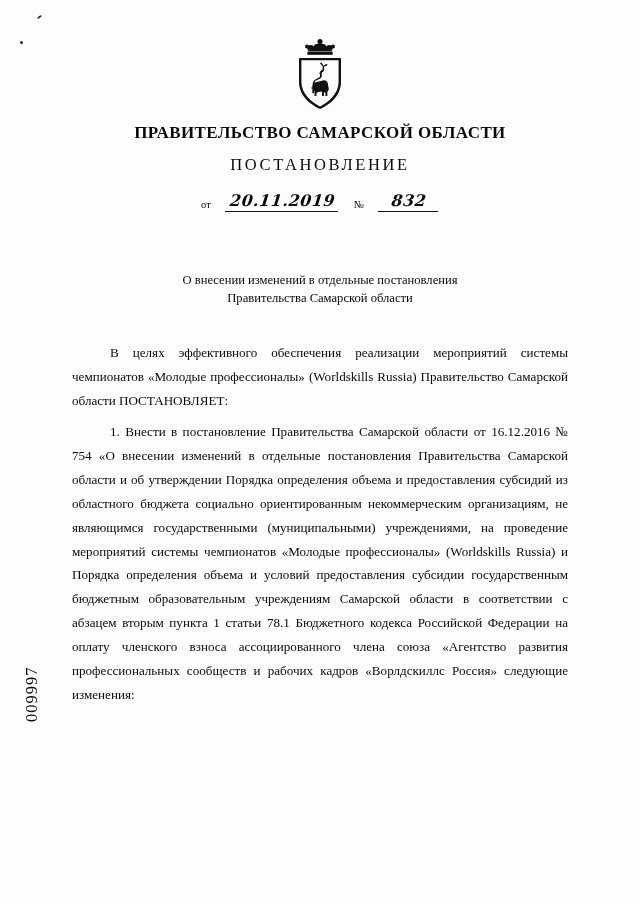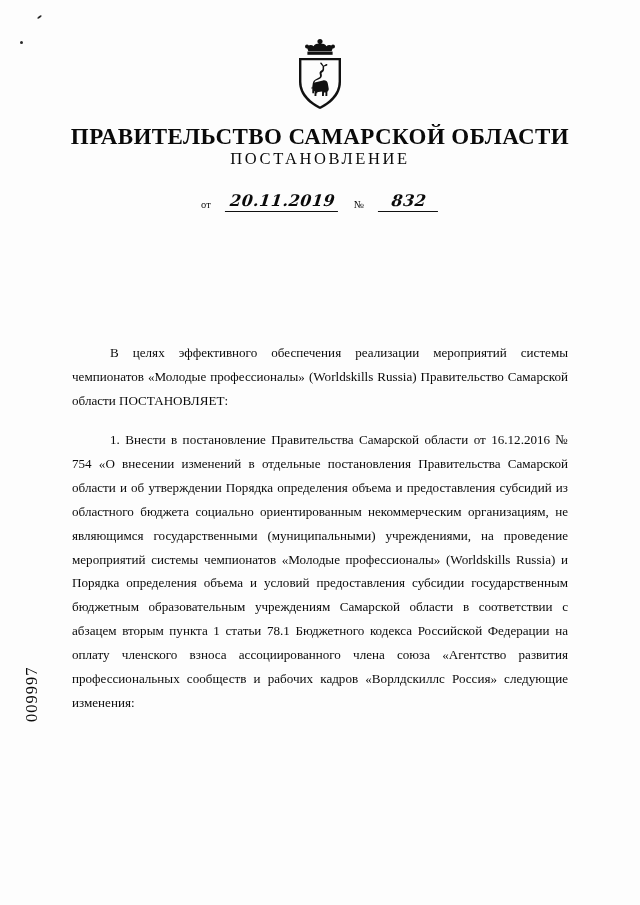--- a/index.html
+++ b/index.html
@@ -40,26 +40,27 @@
   }
 
   .header-block {
     position: absolute;
     left: 0;
     right: 0;
     top: 124px;
     text-align: center;
   }
   .org-title {
-    font-size: 23px;
+    font-size: 17px;
     font-weight: bold;
     letter-spacing: 0.4px;
     line-height: 1.1;
   }
   .doc-type {
+    margin-top: 12px;
     font-size: 16.5px;
     letter-spacing: 2.6px;
     font-weight: normal;
   }
 
   
   .date-line {
     position: absolute;
     left: 0;
     right: 0;
@@ -105,21 +106,21 @@
     top: 341px;
     font-size: 13.1px;
     line-height: 1.82;
     text-align: justify;
     text-justify: inter-word;
   }
   .body-text p {
     margin: 0 0 0 0;
     text-indent: 38px;
   }
-  .body-text p + p { margin-top: 16px; }
+  .body-text p + p { margin-top: 8px; }
 
   
   .side-number {
     position: absolute;
     left: 22px;
     top: 722px;
     font-family: "Liberation Serif", serif;
     font-size: 16.5px;
     letter-spacing: 1px;
     transform: rotate(-90deg);
@@ -161,20 +162,24 @@
     <div class="doc-type">ПОСТАНОВЛЕНИЕ</div>
   </div>
 
   <div class="date-line">
     <span class="lbl-small">от</span>
     <span class="hand">20.11.2019</span>
     <span class="lbl-small">№</span>
     <span class="hand num">832</span>
   </div>
 
+  <div class="subject">
+    <div>О внесении изменений в отдельные постановления</div>
+    <div>Правительства Самарской области</div>
+  </div>
 
   <div class="body-text">
     <p>В целях эффективного обеспечения реализации мероприятий системы чемпионатов «Молодые профессионалы» (Worldskills Russia) Правительство Самарской области ПОСТАНОВЛЯЕТ:</p>
     <p>1. Внести в постановление Правительства Самарской области от 16.12.2016 № 754 «О внесении изменений в отдельные постановления Правительства Самарской области и об утверждении Порядка определения объема и предоставления субсидий из областного бюджета социально ориентированным некоммерческим организациям, не являющимся государственными (муниципальными) учреждениями, на проведение мероприятий системы чемпионатов «Молодые профессионалы» (Worldskills Russia) и Порядка определения объема и условий предоставления субсидии государственным бюджетным образовательным учреждениям Самарской области в соответствии с абзацем вторым пункта 1 статьи 78.1 Бюджетного кодекса Российской Федерации на оплату членского взноса ассоциированного члена союза «Агентство развития профессиональных сообществ и рабочих кадров «Ворлдскиллс Россия» следующие изменения:</p>
   </div>
 
   <div class="side-number">009997</div>
 
 </div>
 

